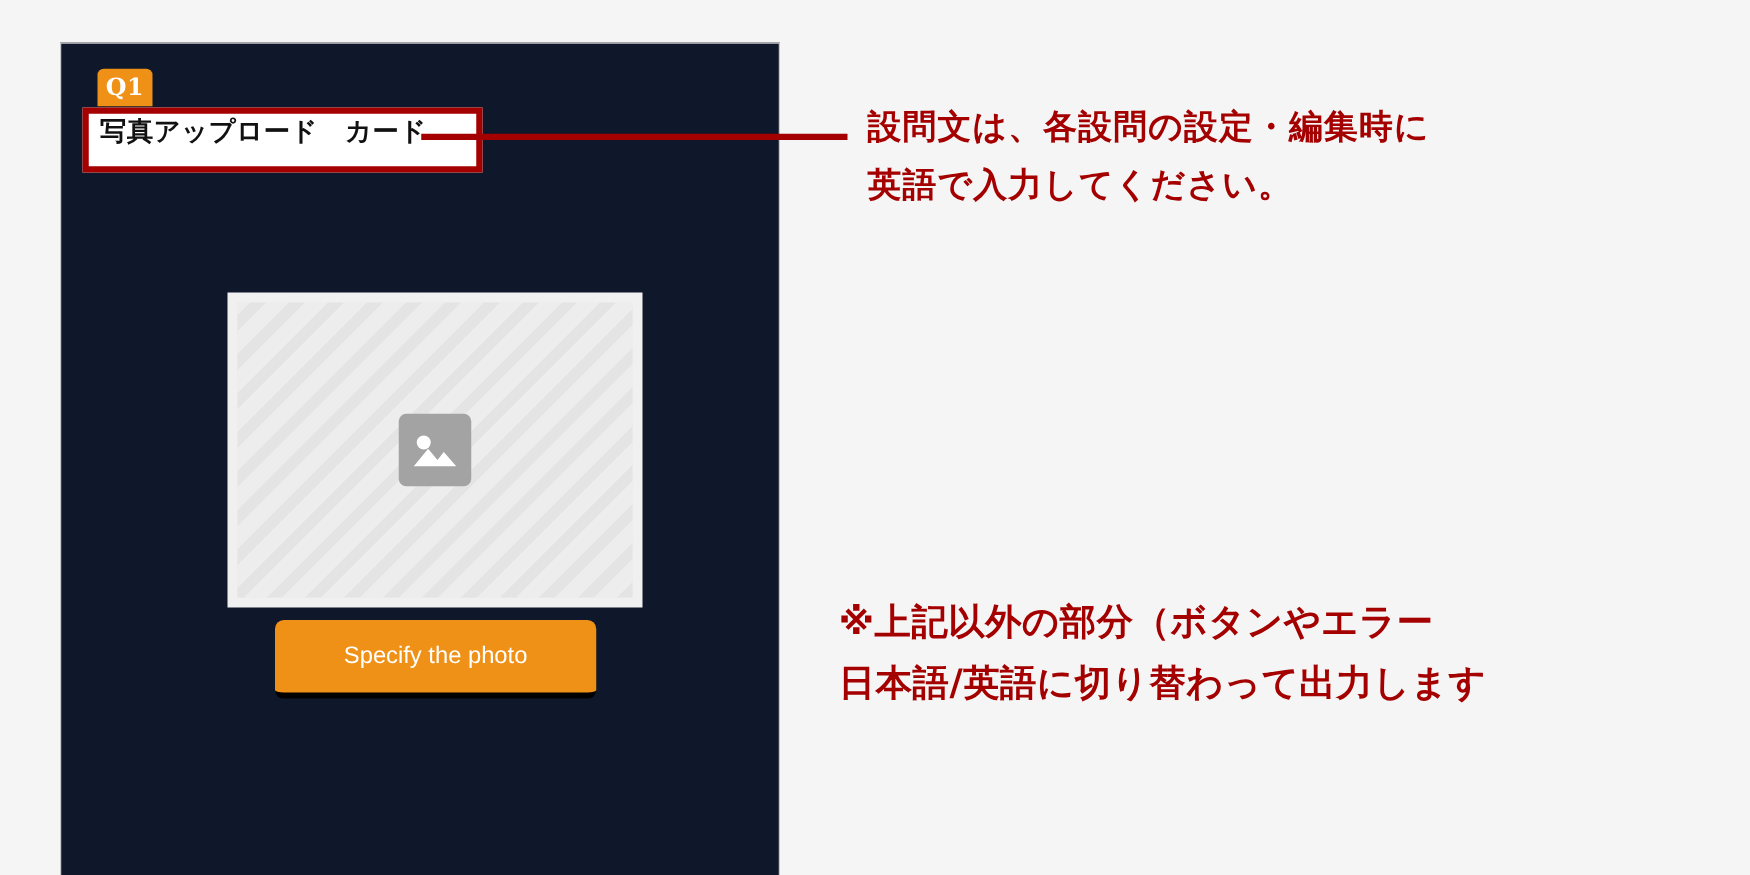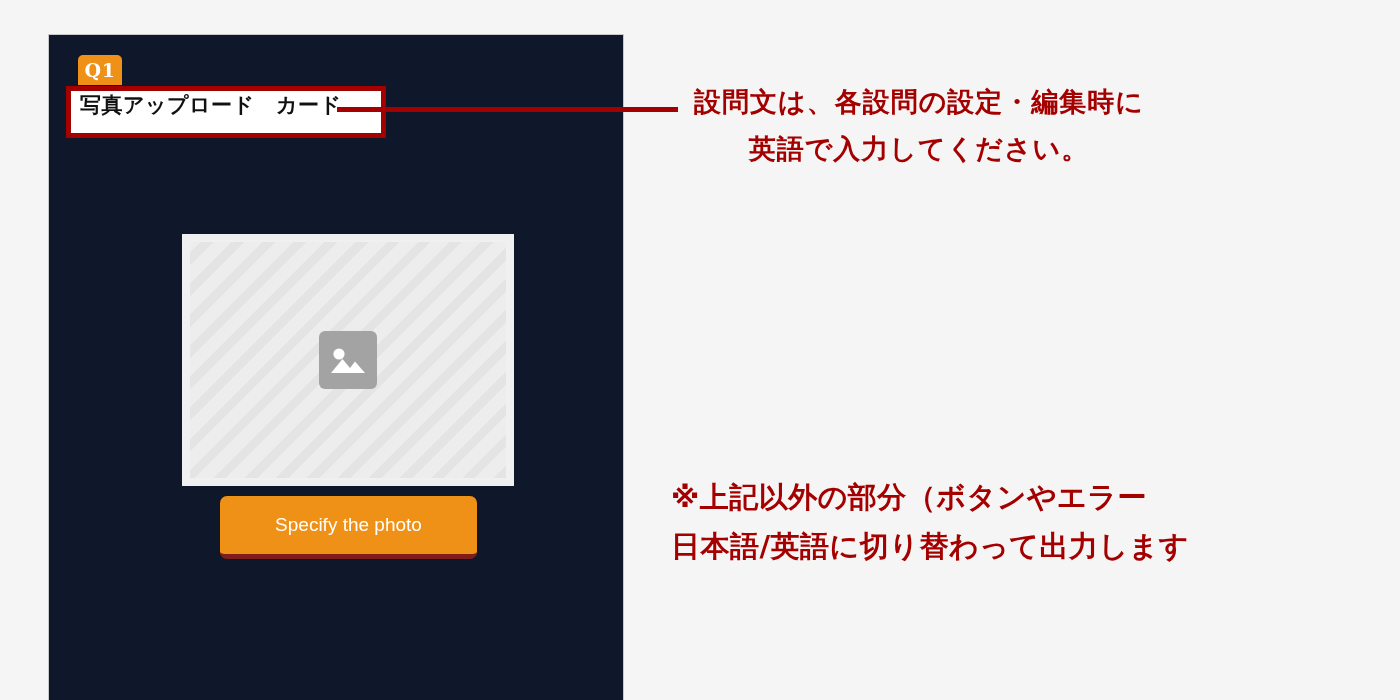--- a/index.html
+++ b/index.html
@@ -113,21 +113,21 @@
 
   
   #specify-photo-button {
     position: absolute;
     left: 171px;
     top: 461px;
     width: 257px;
     height: 63px;
     background: #ef9017;
     border: none;
-    border-bottom: 5px solid #7f1d1d;
+    border-bottom: 5px solid #000000;
     border-radius: 7px;
     color: #ffffff;
     font-size: 19px;
     font-family: "Liberation Sans", "DejaVu Sans", sans-serif;
     cursor: pointer;
     padding: 0;
     box-sizing: border-box;
   }
 
   
@@ -145,21 +145,20 @@
     color: #a50000;
     font-weight: bold;
     font-family: "DejaVu Sans", "Liberation Sans", sans-serif;
   }
   #annotation-title-note {
     left: 694px;
     top: 78px;
     font-size: 27px;
     line-height: 47px;
     letter-spacing: 1px;
-    text-align: center;
   }
   #annotation-auto-note {
     left: 671px;
     top: 473px;
     font-size: 29px;
     line-height: 49px;
     letter-spacing: 0.5px;
   }
   .annotation-line { display: block; white-space: nowrap; }
 </style>

